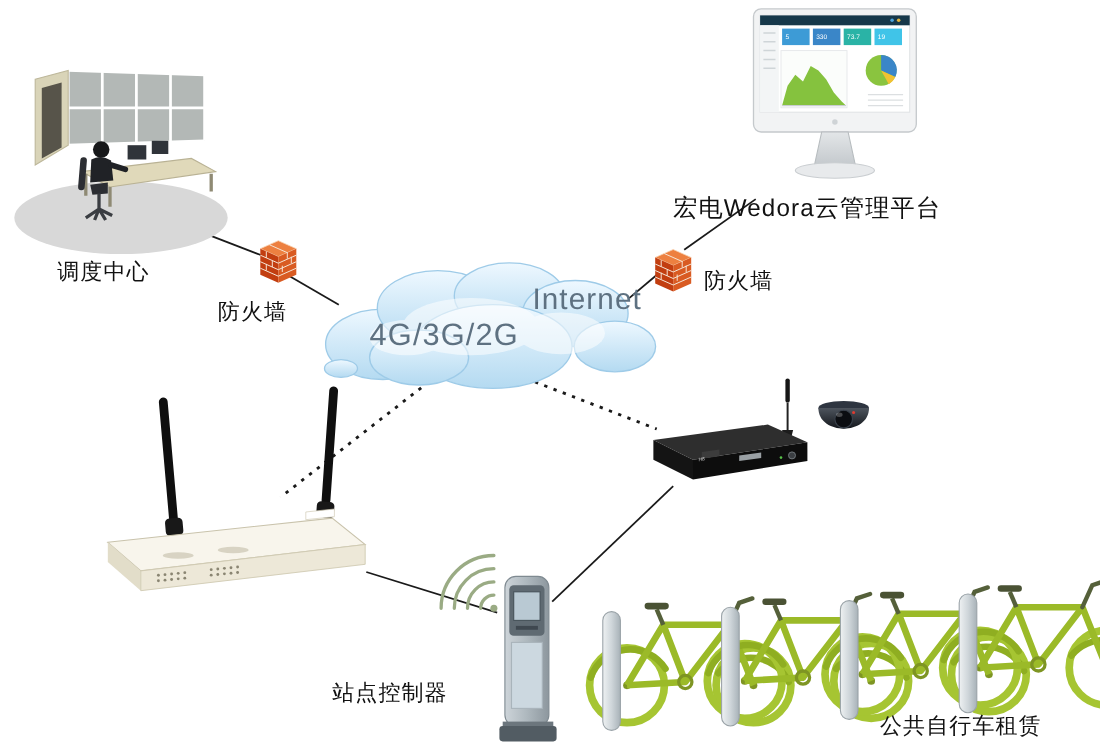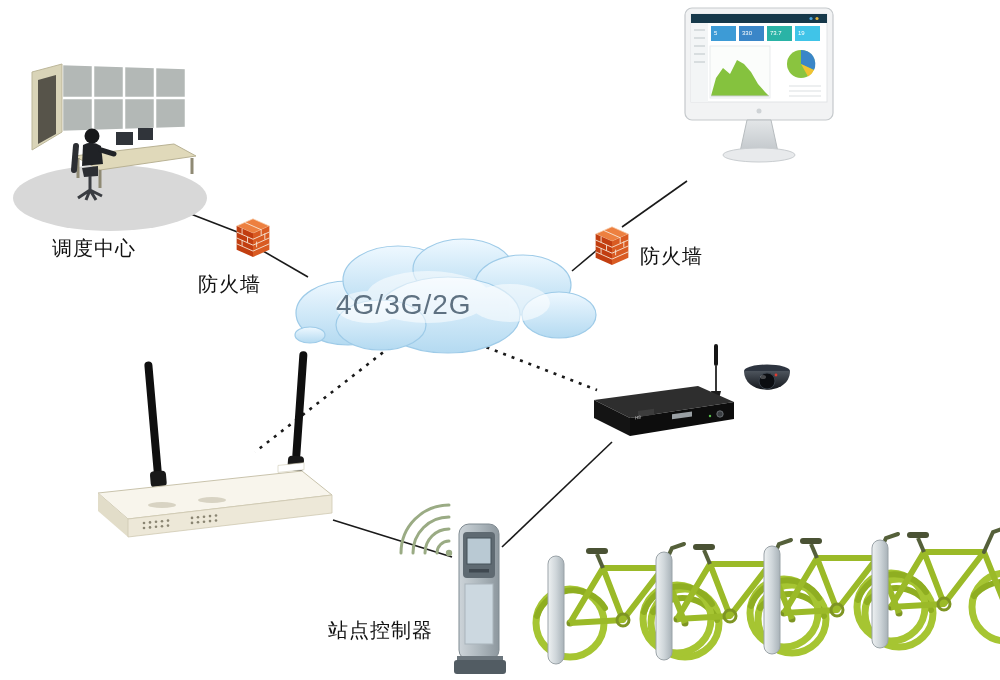--- a/index.html
+++ b/index.html
@@ -49,20 +49,21 @@
       <ellipse cx="170" cy="90" rx="72" ry="38"></ellipse>
       <ellipse cx="103" cy="100" rx="45" ry="25"></ellipse>
       <ellipse cx="32" cy="110" rx="15" ry="8"></ellipse>
     </g>
     <g fill="#ffffff" opacity="0.55">
       <ellipse cx="150" cy="72" rx="62" ry="26"></ellipse>
       <ellipse cx="232" cy="78" rx="40" ry="19"></ellipse>
       <ellipse cx="92" cy="82" rx="34" ry="16"></ellipse>
     </g>
   </svg>
+  <div class="label label-en" style="left:484px;top:256px;font-size:27px">Internet</div>
   <div class="label label-en" style="left:336px;top:288px;font-size:28px">4G/3G/2G</div>
 
   <svg class="abs" style="left:8px;top:58px" width="210" height="175" viewBox="0 0 210 175">
     <ellipse cx="102" cy="140" rx="97" ry="33" fill="#d8d8d8"></ellipse>
     <polygon points="54,6 178,10 178,70 54,74" fill="#b3b8b6"></polygon>
     <g stroke="#ffffff" stroke-width="2.5" fill="none">
       <path d="M54,6 L54,74 M85,7 L85,73 M116,8 L116,72 M147,9 L147,71 M178,10 L178,70"></path>
       <path d="M54,6 L178,10 M54,40 L178,40 M54,74 L178,70"></path>
     </g>
     <polygon points="24,14 54,6 54,74 24,92" fill="#d9d4b8" stroke="#bdb79a" stroke-width="1"></polygon>
@@ -147,20 +148,21 @@
     <g>
       <circle cx="118" cy="58" r="14" fill="#8ac43f"></circle>
       <path d="M118,58 L118,44 A14,14 0 0 1 131,64 Z" fill="#3a86c8"></path>
       <path d="M118,58 L131,64 A14,14 0 0 1 125,70.5 Z" fill="#f1c232"></path>
       <path d="M106,80 L138,80 M106,85 L138,85 M106,90 L138,90" stroke="#dcdfe1" stroke-width="1.2"></path>
     </g>
 
     <polygon points="64,114 88,114 95,146 57,146" fill="url(#standg)" stroke="#b7bcbf" stroke-width="1"></polygon>
     <ellipse cx="76" cy="149" rx="36" ry="7" fill="#e8eaec" stroke="#c9cdd0" stroke-width="1"></ellipse>
   </svg>
+  <div class="label" style="left:612px;top:176px;font-size:22px">宏电Wedora云管理平台</div>
 
   <svg class="abs" style="left:588px;top:342px" width="155" height="110" viewBox="0 0 155 110">
 
     <g>
       <rect x="126" y="2" width="4" height="22" rx="2" fill="#161616"></rect>
       <line x1="128" y1="24" x2="128" y2="50" stroke="#222" stroke-width="1.8"></line>
       <polygon points="123,49 133,49 131,57 125,57" fill="#1c1c1c"></polygon>
     </g>
 
     <polygon points="6,58 110,44 146,60 42,76" fill="#2e2e2e"></polygon>
@@ -254,21 +256,21 @@
       </linearGradient>
     </defs>
     <rect x="10" y="4" width="40" height="136" rx="10" fill="url(#kioskg)" stroke="#7f8a91" stroke-width="1"></rect>
     <rect x="14" y="12" width="32" height="46" rx="4" fill="#5f6a72"></rect>
     <rect x="18" y="18" width="24" height="26" fill="#b9c9d3" stroke="#47525a" stroke-width="1"></rect>
     <rect x="20" y="49" width="20" height="3.5" fill="#3f4850"></rect>
     <rect x="16" y="64" width="28" height="60" fill="#ccd8e0" stroke="#a9b4bb" stroke-width="1"></rect>
     <rect x="8" y="136" width="46" height="5" fill="#6c767d"></rect>
     <rect x="5" y="140" width="52" height="14" rx="3" fill="#525c63"></rect>
   </svg>
-  <div class="label" style="left:328px;top:618px">站点控制器</div>
+  <div class="label" style="left:302px;top:618px">站点控制器</div>
 
   <svg class="abs" style="left:520px;top:478px" width="478" height="202" viewBox="0 0 478 202">
     <defs>
       <linearGradient id="poleg" x1="0" y1="0" x2="1" y2="0">
         <stop offset="0" stop-color="#eef1f2"></stop>
           <stop offset="0.5" stop-color="#cfd6da"></stop>
           <stop offset="1" stop-color="#a8b2b8"></stop>
       </linearGradient>
       <g id="bike">
         <circle cx="45" cy="115" r="34" fill="none" stroke="#a6c532" stroke-width="7"></circle>
@@ -290,14 +292,15 @@
     <use href="#bike" x="219" y="20"></use>
     <use href="#bike" x="326" y="14"></use>
 
     <g>
       <rect x="28" y="78" width="16" height="108" rx="8" fill="url(#poleg)" stroke="#9aa3a8" stroke-width="1"></rect>
       <rect x="136" y="74" width="16" height="108" rx="8" fill="url(#poleg)" stroke="#9aa3a8" stroke-width="1"></rect>
       <rect x="244" y="68" width="16" height="108" rx="8" fill="url(#poleg)" stroke="#9aa3a8" stroke-width="1"></rect>
       <rect x="352" y="62" width="16" height="108" rx="8" fill="url(#poleg)" stroke="#9aa3a8" stroke-width="1"></rect>
     </g>
   </svg>
+  <div class="label" style="left:800px;top:648px">公共自行车租赁</div>
 
 </div>
 
 </body></html>

